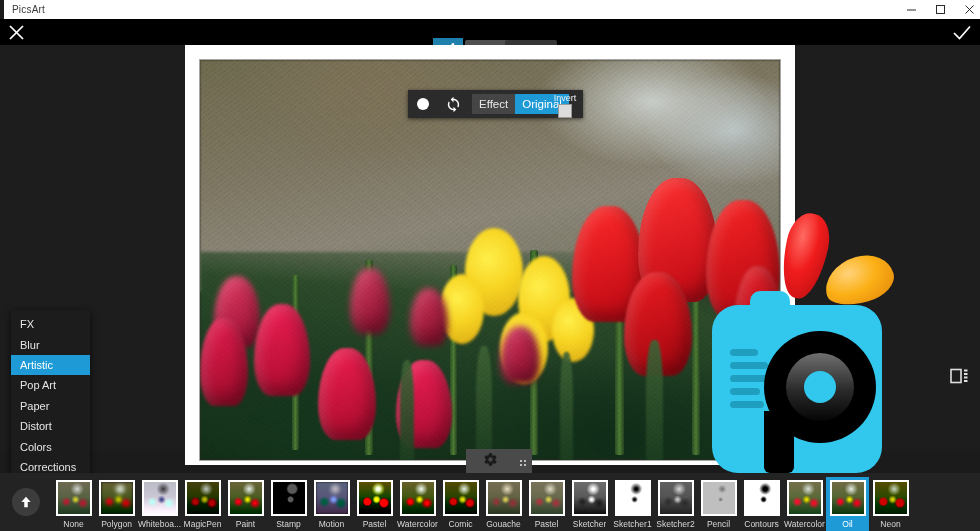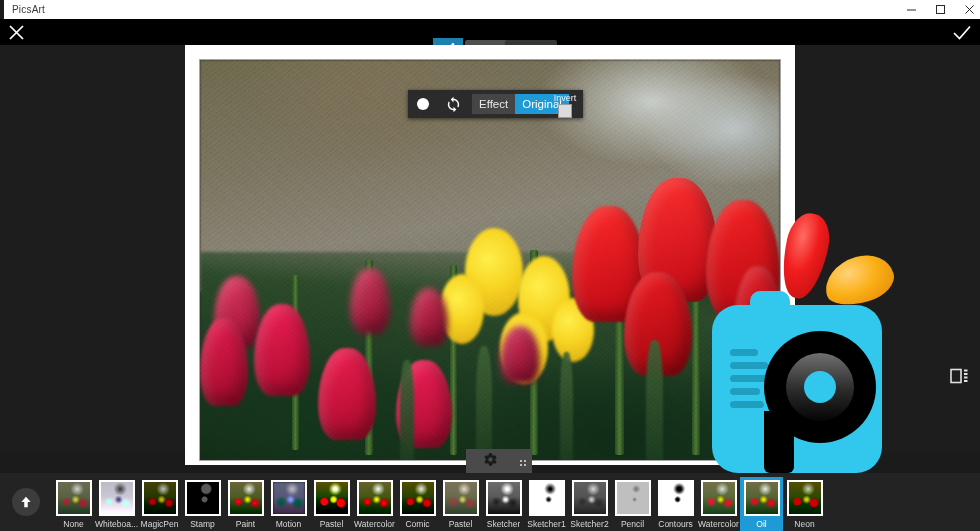--- a/index.html
+++ b/index.html
@@ -400,20 +400,30 @@
           <i style="width:42px"></i>
           <i style="width:30px"></i>
           <i style="width:34px"></i>
         </div>
       <div class="p-stem"></div>
       <div class="lens-outer"></div>
       <div class="lens-inner"></div>
       <div class="lens-core"></div>
     </div>
 
+    <div class="catmenu">
+      <div class="item">FX</div>
+      <div class="item">Blur</div>
+      <div class="item active">Artistic</div>
+      <div class="item">Pop Art</div>
+      <div class="item">Paper</div>
+      <div class="item">Distort</div>
+      <div class="item">Colors</div>
+      <div class="item">Corrections</div>
+    </div>
 
     <div class="paneltoggle">
       <span>
         <svg width="20" height="16" viewBox="0 0 20 16">
           <rect x="1" y="1.5" width="10" height="13" fill="none" stroke="#e0e0e0" stroke-width="1.6"></rect>
           <rect x="14" y="1.5" width="3.5" height="2" fill="#e0e0e0"></rect>
           <rect x="14" y="5" width="3.5" height="2" fill="#e0e0e0"></rect>
           <rect x="14" y="8.5" width="3.5" height="2" fill="#e0e0e0"></rect>
           <rect x="14" y="12" width="3.5" height="2" fill="#e0e0e0"></rect>
         </svg>
@@ -431,44 +441,50 @@
     </div>
     <div class="thumbs" id="thumbs">
         <div class="thumb">
           <div class="tile">
             <div class="art" style="filter: none;"></div>
           </div>
           <div class="cap">None</div>
         </div>
         <div class="thumb">
           <div class="tile">
+            <div class="art" style="filter: saturate(1.3) contrast(1.4) blur(1.4px);"></div>
+          </div>
+          <div class="cap">Polygon</div>
+        </div>
+        <div class="thumb">
+          <div class="tile">
             <div class="art" style="filter: invert(1) saturate(0.35) brightness(1.25);"></div>
           </div>
           <div class="cap">Whiteboa...</div>
         </div>
         <div class="thumb">
           <div class="tile">
             <div class="art" style="filter: saturate(1.6) contrast(1.8) brightness(0.7);"></div>
           </div>
           <div class="cap">MagicPen</div>
         </div>
         <div class="thumb">
           <div class="tile">
+            <div class="art" style="filter: saturate(1.4) contrast(1.3);"></div>
+          </div>
+          <div class="cap">Paint</div>
+        </div>
+        <div class="thumb">
+          <div class="tile">
             <div class="art" style="filter: grayscale(1) contrast(9) brightness(0.35);"></div>
           </div>
           <div class="cap">Stamp</div>
         </div>
         <div class="thumb">
           <div class="tile">
-            <div class="art" style="filter: saturate(1.4) contrast(1.3);"></div>
-          </div>
-          <div class="cap">Paint</div>
-        </div>
-        <div class="thumb">
-          <div class="tile">
             <div class="art" style="filter: hue-rotate(170deg) saturate(1.2) brightness(0.95) blur(1.2px);"></div>
           </div>
           <div class="cap">Motion</div>
         </div>
         <div class="thumb">
           <div class="tile">
             <div class="art" style="filter: saturate(2.2) contrast(2.4);"></div>
           </div>
           <div class="cap">Pastel</div>
         </div>
@@ -479,20 +495,26 @@
           <div class="cap">Watercolor</div>
         </div>
         <div class="thumb">
           <div class="tile">
             <div class="art" style="filter: saturate(1.8) contrast(1.9) brightness(0.85);"></div>
           </div>
           <div class="cap">Comic</div>
         </div>
         <div class="thumb">
           <div class="tile">
+            <div class="art" style="filter: sepia(0.45) saturate(1.1) brightness(0.95) blur(0.5px);"></div>
+          </div>
+          <div class="cap">Gouache</div>
+        </div>
+        <div class="thumb">
+          <div class="tile">
             <div class="art" style="filter: sepia(0.3) saturate(1.1) brightness(1.02) contrast(0.9);"></div>
           </div>
           <div class="cap">Pastel</div>
         </div>
         <div class="thumb">
           <div class="tile">
             <div class="art" style="filter: grayscale(1) contrast(1.5) brightness(1.15);"></div>
           </div>
           <div class="cap">Sketcher</div>
         </div>

